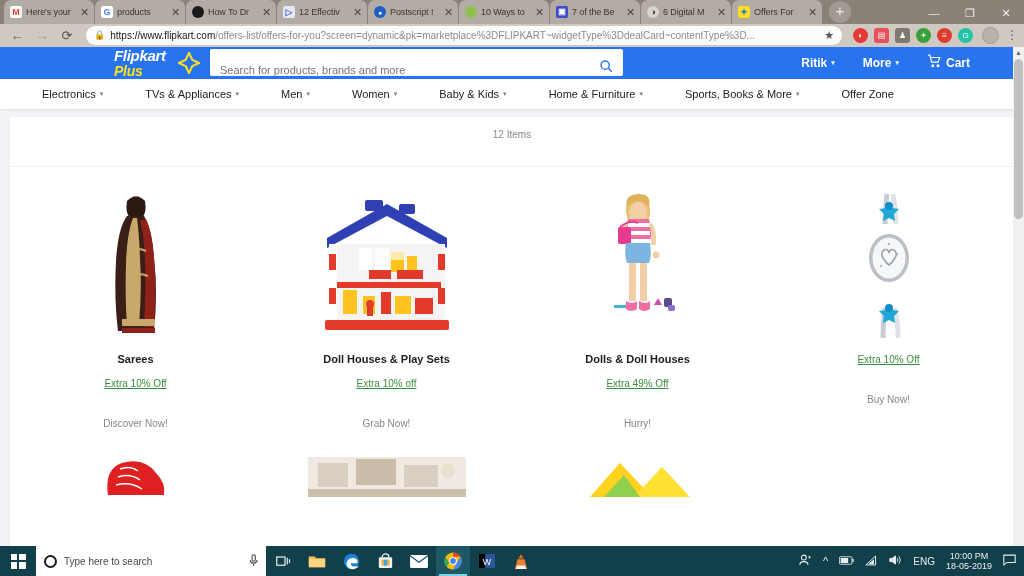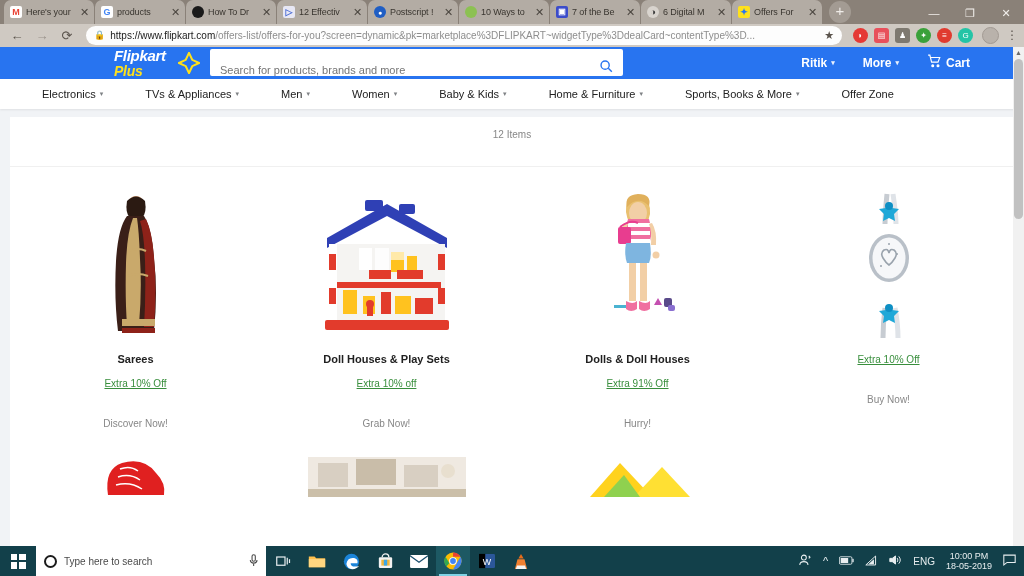--- a/index.html
+++ b/index.html
@@ -511,21 +511,21 @@
               <path d="M28 108 q7 4 11 0 l0 8 q-6 4 -11 0z" fill="#f06fa0"></path>
               <path d="M41 108 q7 4 11 0 l0 8 q-6 4 -11 0z" fill="#f06fa0"></path>
               <circle cx="58" cy="62" r="3.5" fill="#f2cfa6"></circle>
               <path d="M56 112 l8 0 l-4 -7z" fill="#c44fb0"></path>
               <rect x="66" y="105" width="8" height="9" rx="2" fill="#5a4a8a"></rect>
               <rect x="70" y="112" width="7" height="6" rx="2" fill="#8a6fd0"></rect>
               <rect x="16" y="112" width="12" height="3" fill="#4ab3d1"></rect>
             </svg>
           </div>
           <div class="t-name">Dolls &amp; Doll Houses</div>
-          <div class="t-off">Extra 91% Off</div>
+          <div class="t-off">Extra 49% Off</div>
           <div class="t-cta">Hurry!</div>
         </div>
 
         <div class="tile">
           <div class="thumb">
             <svg width="56" height="148" viewBox="0 0 56 148">
               <path d="M26 2 q-2 20 -2 30" stroke="#c7ccd2" stroke-width="5" fill="none"></path>
               <path d="M32 2 q3 20 3 30" stroke="#dfe3e8" stroke-width="5" fill="none"></path>
               <path d="M24 116 q-2 16 -2 30" stroke="#c7ccd2" stroke-width="5" fill="none"></path>
               <path d="M34 116 q3 16 3 30" stroke="#dfe3e8" stroke-width="5" fill="none"></path>

